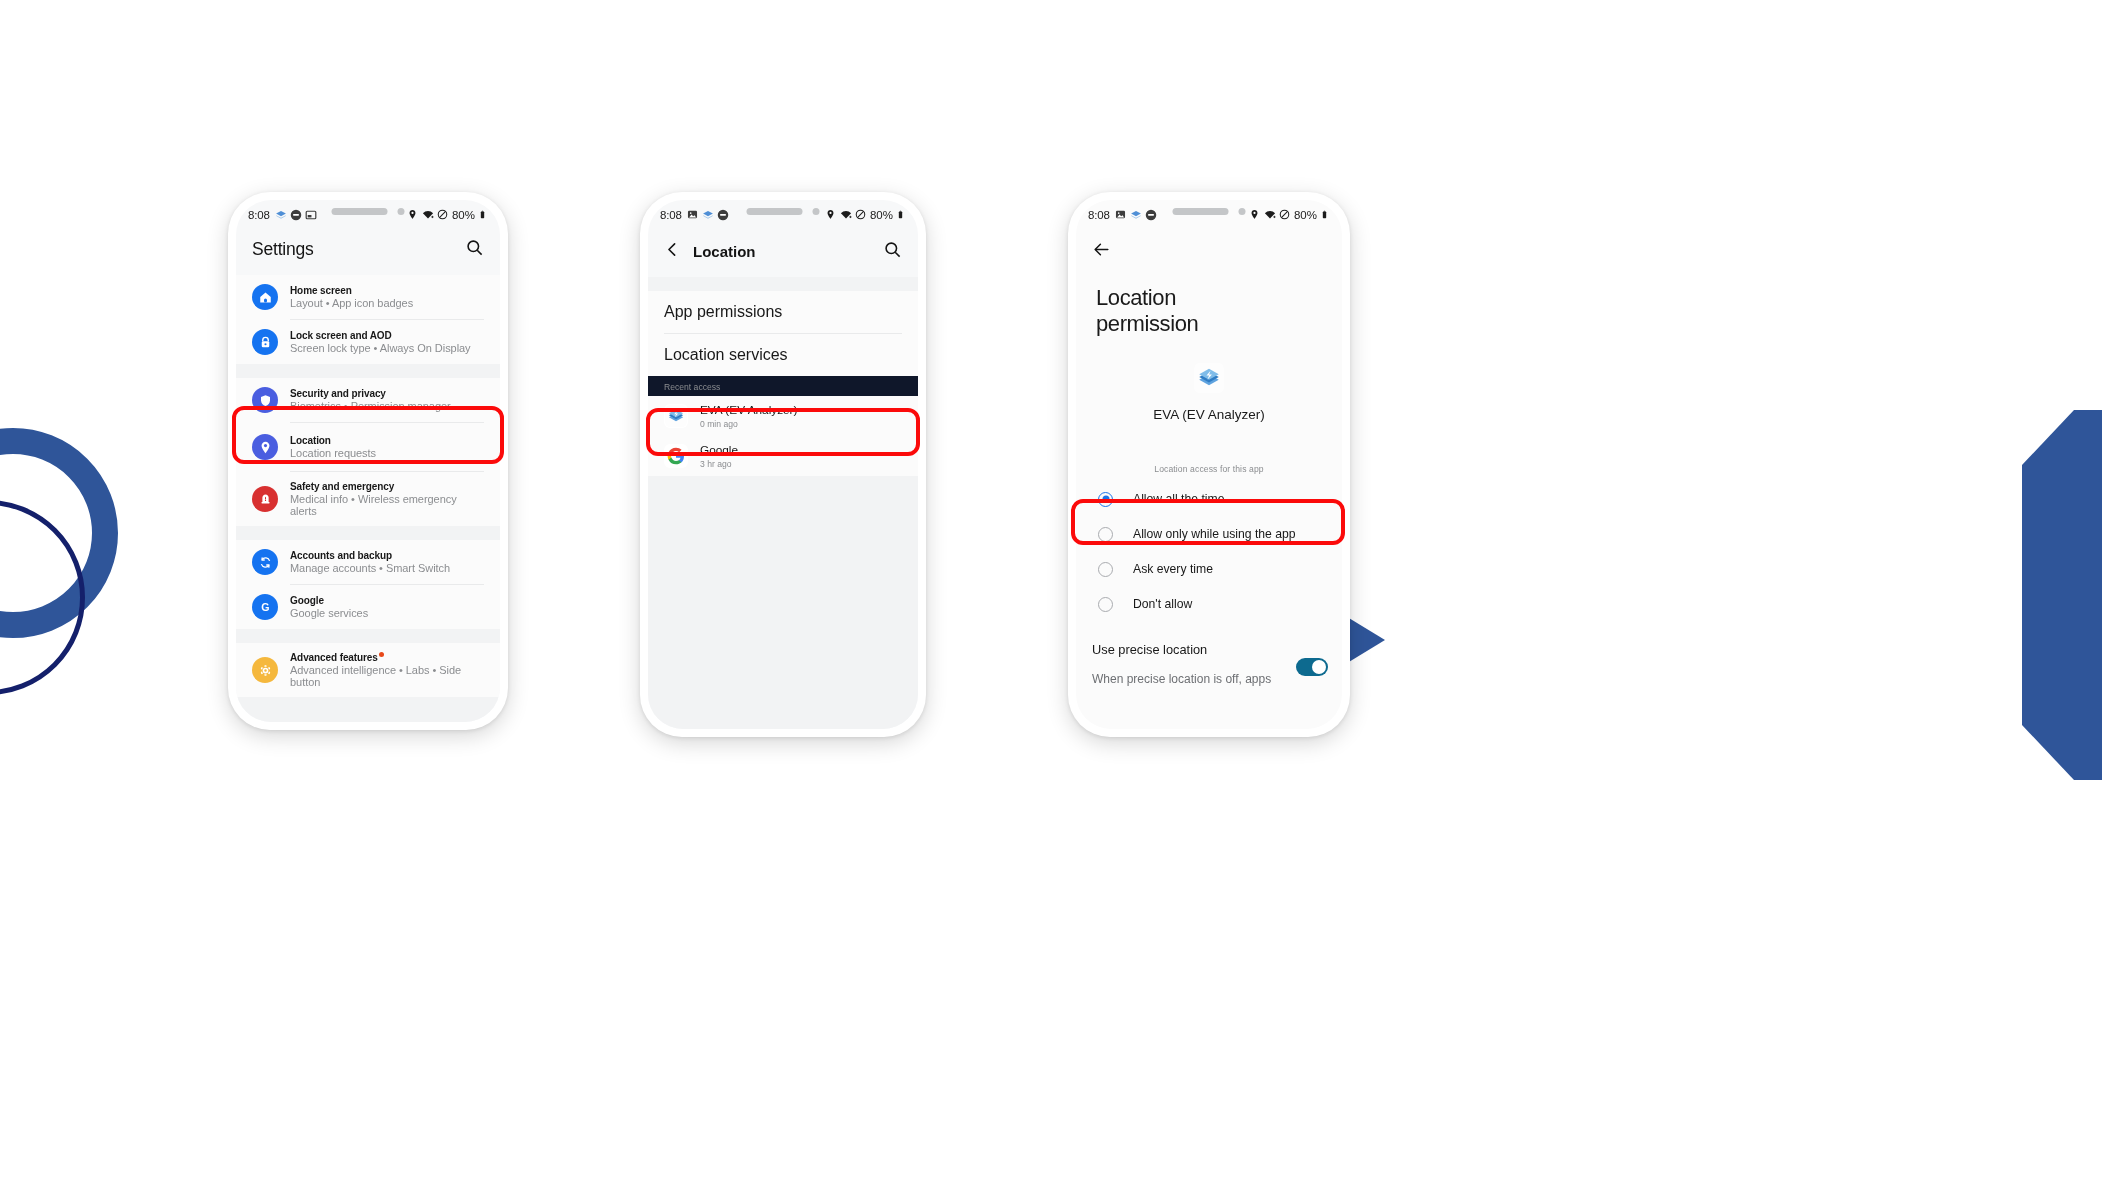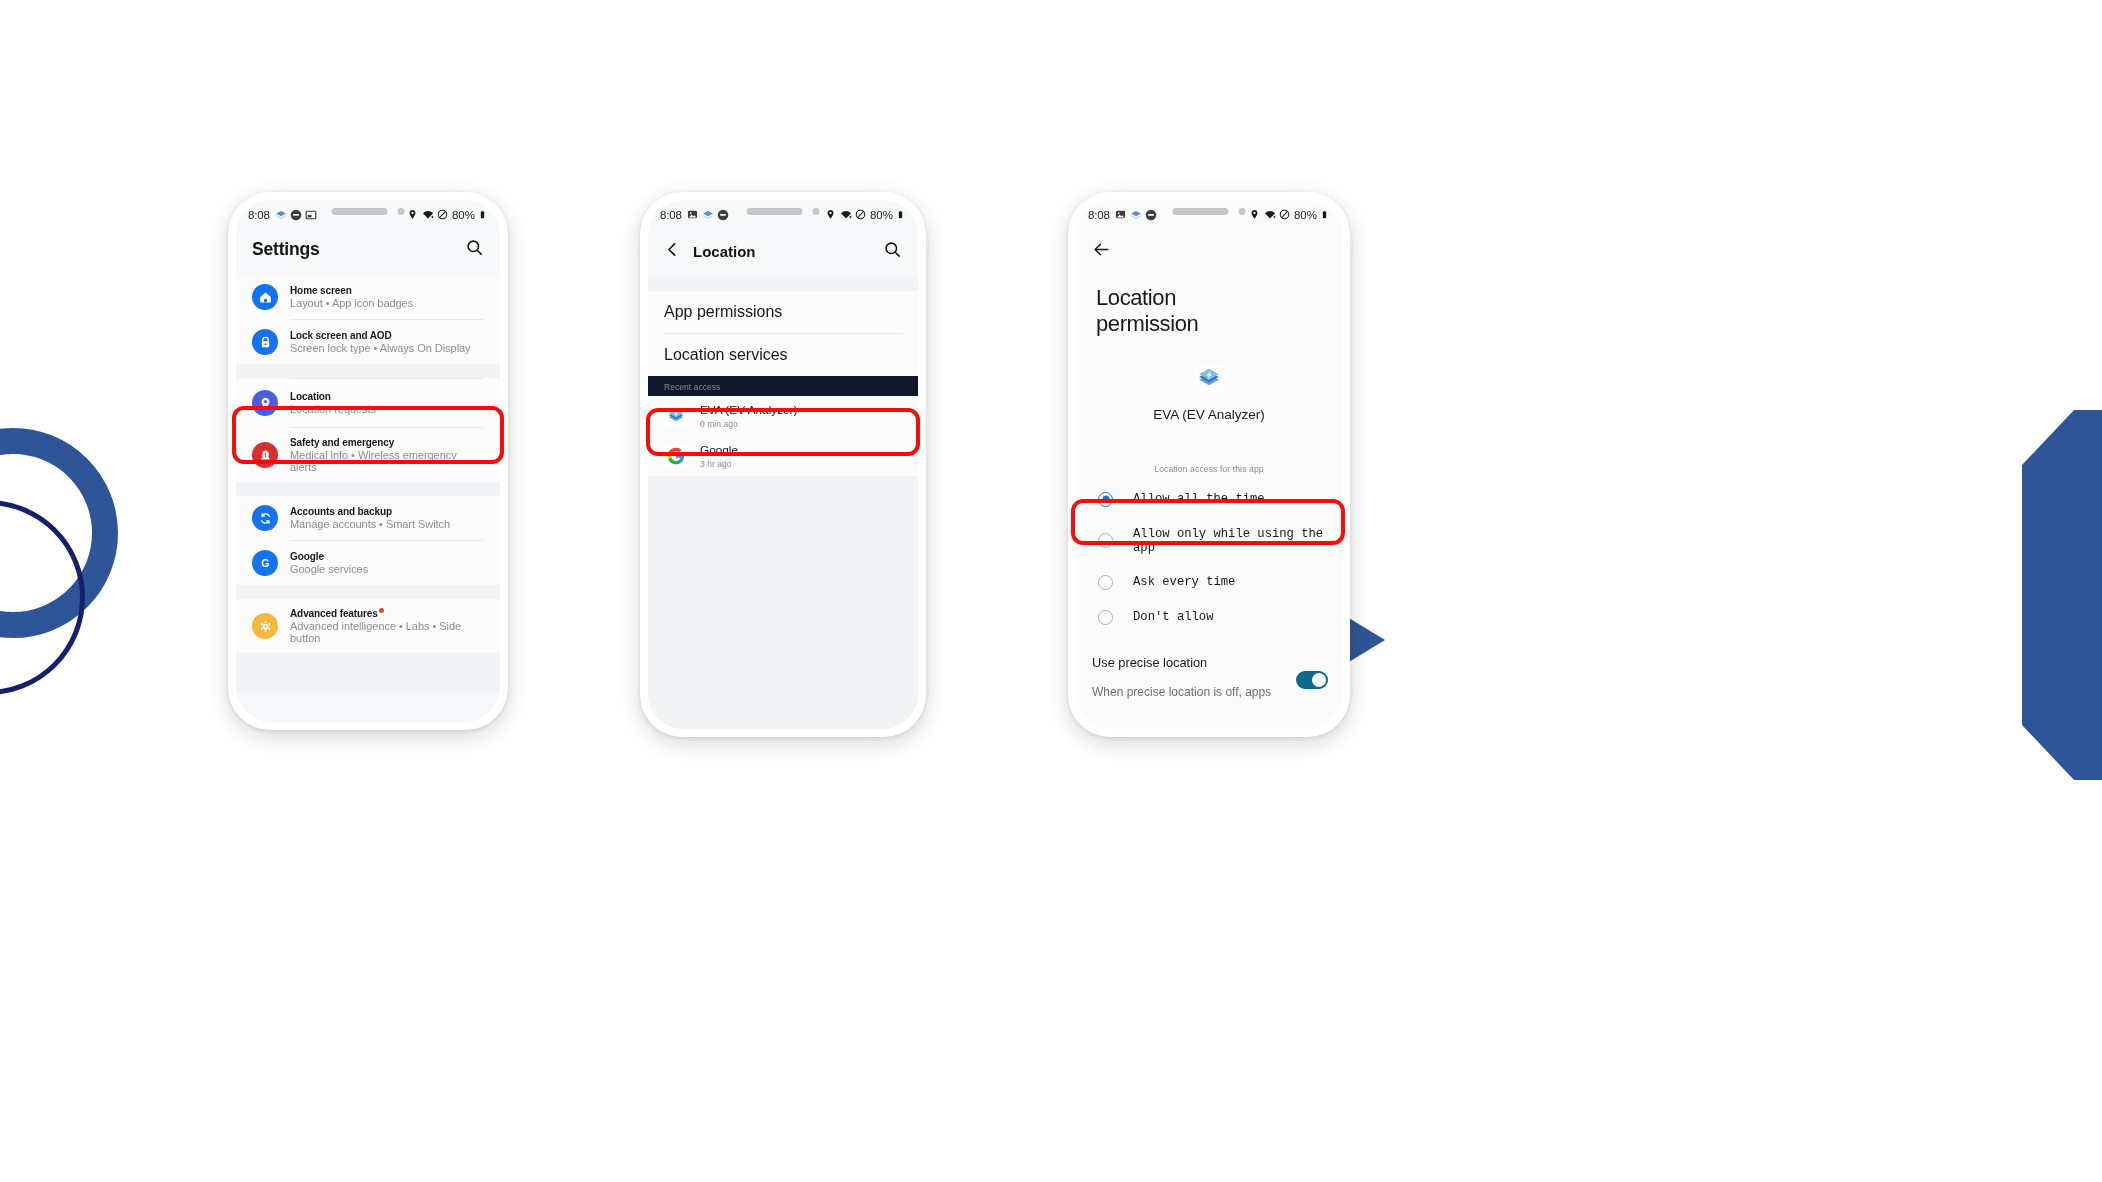--- a/index.html
+++ b/index.html
@@ -64,21 +64,21 @@
     position:absolute;left:50%;transform:translateX(-50%);top:8px;
     display:flex;align-items:center;gap:10px;
   }
   .pill-bar{width:56px;height:7px;border-radius:4px;background:#c4c6c8;}
   .pill-dot{width:7px;height:7px;border-radius:50%;background:#c4c6c8;}
 
   
   .s-title-row{
     display:flex;align-items:center;padding:12px 16px 14px 16px;
   }
-  .s-title{font-size:17.5px;font-weight:700;color:#141414;letter-spacing:-.2px;}
+  .s-title{font-size:17.5px;font-weight:400;color:#141414;letter-spacing:-.2px;}
   .s-title-sm{font-size:15px;font-weight:700;color:#141414;margin-left:12px;}
   .s-search{margin-left:auto;}
   .group{background:#fbfbfb;}
   .gap{height:14px;background:#f2f3f4;}
 
   .row{
     display:flex;align-items:center;padding:9px 16px;position:relative;
     background:#fbfbfb;
   }
   .row-icon{
@@ -272,20 +272,31 @@
         </span>
         <span class="row-text">
           <span class="row-title">Lock screen and AOD</span>
           <span class="row-sub">Screen lock type  •  Always On Display</span>
         </span>
       </div>
     </div>
     <div class="gap"></div>
 
     <div class="group">
+      <div class="row">
+        <span class="row-icon" style="background:#4a5ee0">
+          <svg viewBox="0 0 24 24" width="15" height="15">
+              <path d="M12 3.4 4.8 6.4v5.2c0 4.4 3.1 8 7.2 9.2 4.1-1.2 7.2-4.8 7.2-9.2V6.4z" fill="#fff"></path>
+            </svg>
+        </span>
+        <span class="row-text">
+          <span class="row-title">Security and privacy</span>
+          <span class="row-sub">Biometrics  •  Permission manager</span>
+        </span>
+      </div>
       <div class="divider"></div>
       <div class="row" style="padding-top:11px;padding-bottom:11px;">
         <span class="row-icon" style="background:#4a5ee0">
           <svg viewBox="0 0 24 24" width="15" height="15">
               <path d="M12 2.6c-3.5 0-6.3 2.8-6.3 6.3 0 4.7 6.3 12.5 6.3 12.5s6.3-7.8 6.3-12.5c0-3.5-2.8-6.3-6.3-6.3z" fill="#fff"></path>
               <circle cx="12" cy="8.9" r="2.5" fill="#4a5ee0"></circle>
             </svg>
         </span>
         <span class="row-text">
           <span class="row-title">Location</span>
@@ -563,21 +574,21 @@
           <path d="M4.2 11.2 12 6.8l7.8 4.4-7.8 4.4z" fill="#2f7cc4"></path>
           <path d="M4.2 9 12 4.6 19.8 9 12 13.4z" fill="#7fbce9"></path>
           <path d="M13.2 6.2 10 10h2.1l-1.4 3.4 3.6-4.2h-2.2z" fill="#fff"></path>
         </svg>
       </span>
       <span class="hero-name">EVA (EV Analyzer)</span>
     </div>
 
     <div class="access-label">Location access for this app</div>
 
-    <div class="group" style="margin-top:8px;font-family:Liberation Mono, monospace;">
+    <div class="group" style="margin-top:8px;">
       <div class="radio-row">
         <span class="radio sel"></span>
         <span class="radio-label">Allow all the time</span>
       </div>
       <div class="radio-row">
         <span class="radio"></span>
         <span class="radio-label">Allow only while using the app</span>
       </div>
       <div class="radio-row">
         <span class="radio"></span>

